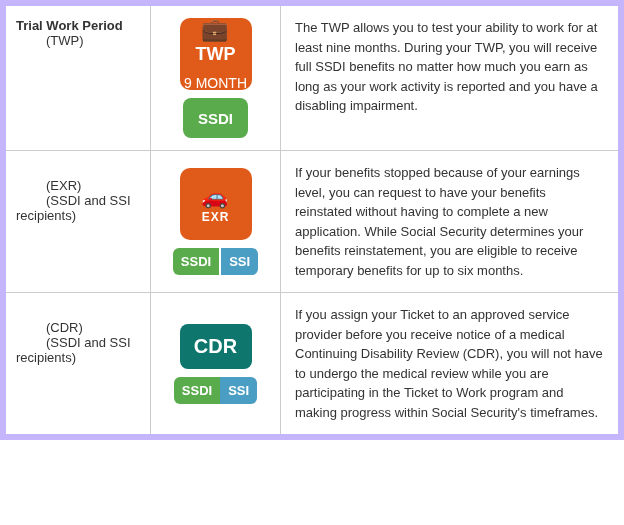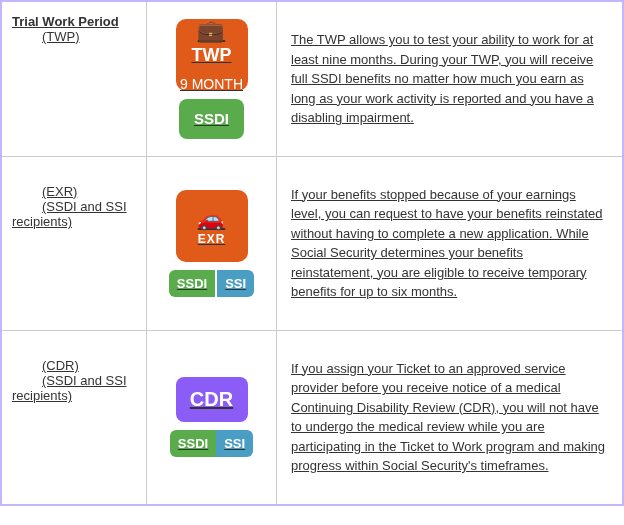--- a/index.html
+++ b/index.html
@@ -30,21 +30,21 @@
       padding: 12px 10px;
       border-right: 1px solid #ccc;
       display: flex;
       flex-direction: column;
       align-items: center;
       justify-content: center;
       gap: 8px;
     }
     .col-desc {
       flex: 1;
-      padding: 28px 14px;
+      padding: 12px 14px;
       line-height: 1.5;
     }
     .title-text {
       font-weight: bold;
     }
     .title-sub {
       font-weight: normal;
       margin-left: 30px;
     }
 
@@ -128,21 +128,21 @@
       font-weight: bold;
       font-size: 13px;
       padding: 6px 8px;
       border-radius: 0 6px 6px 0;
     }
 
     
     .badge-cdr {
       width: 72px;
       height: 45px;
-      background: #8b5cf6;
+      background: #0f766e;
       border-radius: 8px;
       display: flex;
       align-items: center;
       justify-content: center;
       color: white;
       font-size: 20px;
       font-weight: bold;
     }
 
     
@@ -161,22 +161,21 @@
     .badge-ssdi-ssi2 .ssi-part2 {
       background: #4a9ec4;
       color: white;
       font-weight: bold;
       font-size: 13px;
       padding: 6px 8px;
       border-radius: 0 6px 6px 0;
     }
 
     .outer-border {
-      border: 2px solid #c4b5fd;
-      text-decoration: underline;
+      border: 6px solid #c4b5fd;
     }
   </style>
 </head>
 <body>
 
 <div class="outer-border">
 
   <div class="row">
     <div class="col-title">
       <span class="title-text">Trial Work Period</span><br>

